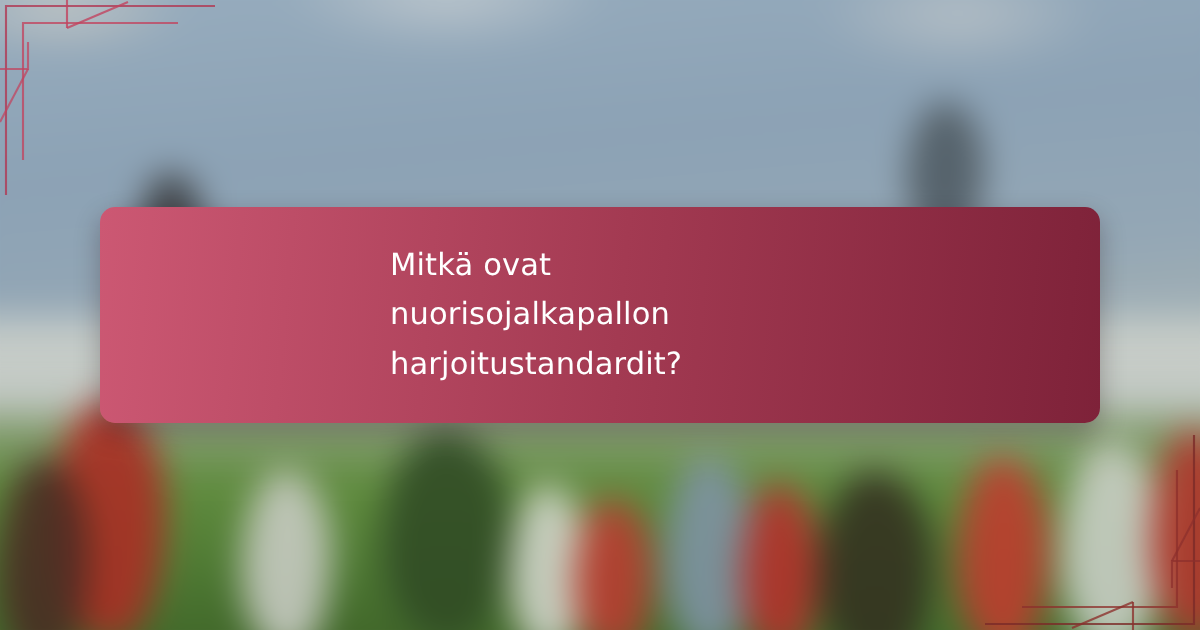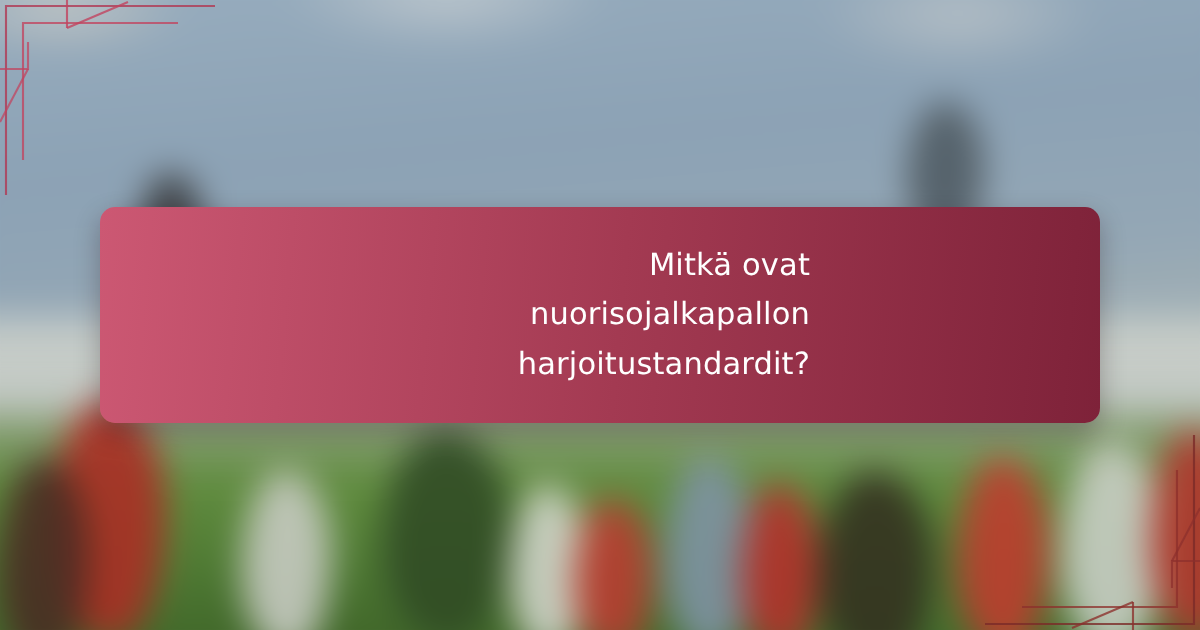--- a/index.html
+++ b/index.html
@@ -96,21 +96,21 @@
     border-radius: 15px;
     display: flex;
     align-items: center;
     justify-content: center;
     box-shadow: 0 10px 26px rgba(30, 10, 18, 0.30);
     overflow: hidden;
   }
   .card-title {
     margin: 1px;
     padding: 0 70px;
-    text-align: right;
+    text-align: left;
     color: #ffffff;
     font-size: 30.5px;
     font-weight: 400;
     line-height: 1.62;
     letter-spacing: 0.15px;
     max-width: 560px;
     text-rendering: geometricPrecision;
   }
 </style>
 </head>

